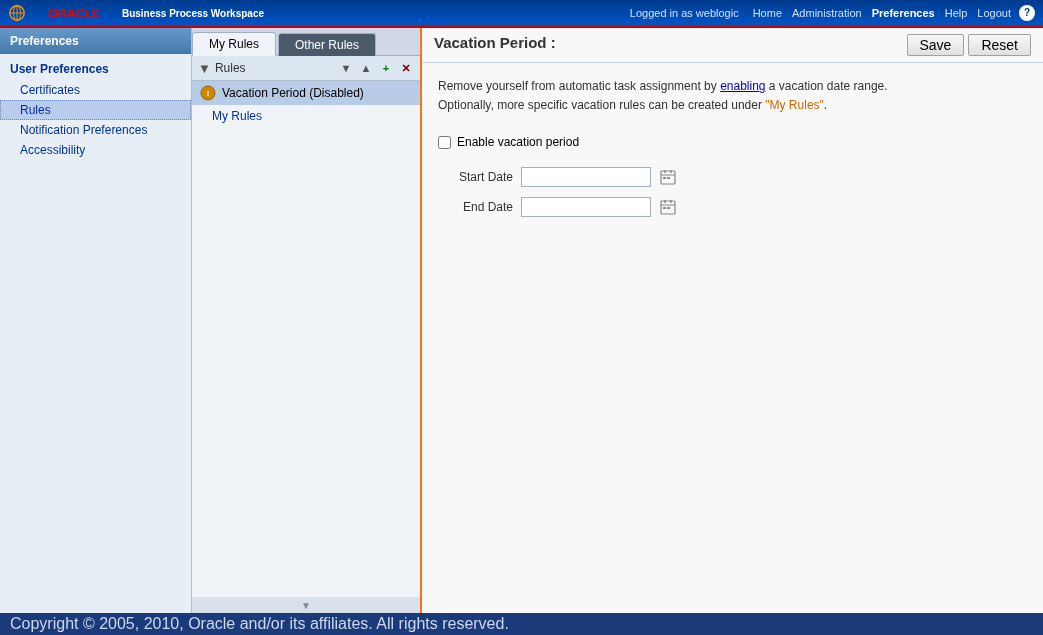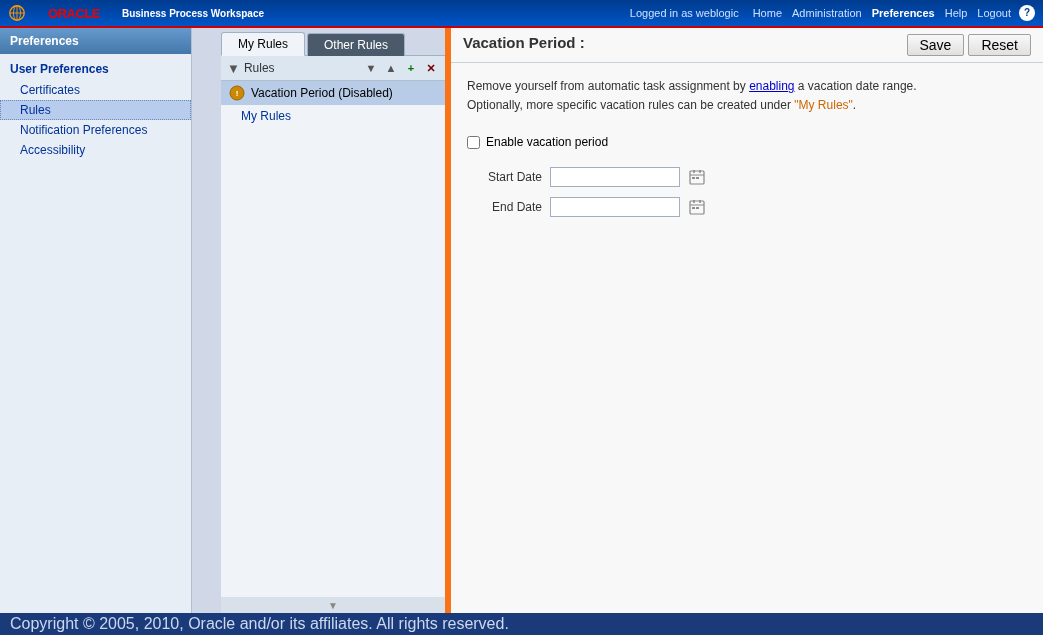--- a/index.html
+++ b/index.html
@@ -115,25 +115,24 @@
     .sidebar-item.active {
       background: #b8ccee;
       border: 1px dotted #6688bb;
       padding: 2px 9px 2px 19px;
     }
 
     
     #rules-panel {
       width: 230px;
       background: #f0f4f8;
-      border-right: 6px solid #f97316;
+      border-right: 2px solid #f97316;
       flex-shrink: 0;
       display: flex;
       flex-direction: column;
-      margin-left: 29px;
     }
 
     
     .tabs-bar {
       display: flex;
       background: #d0d8e8;
       border-bottom: 1px solid #a0b0c8;
       height: 28px;
       align-items: flex-end;
     }

